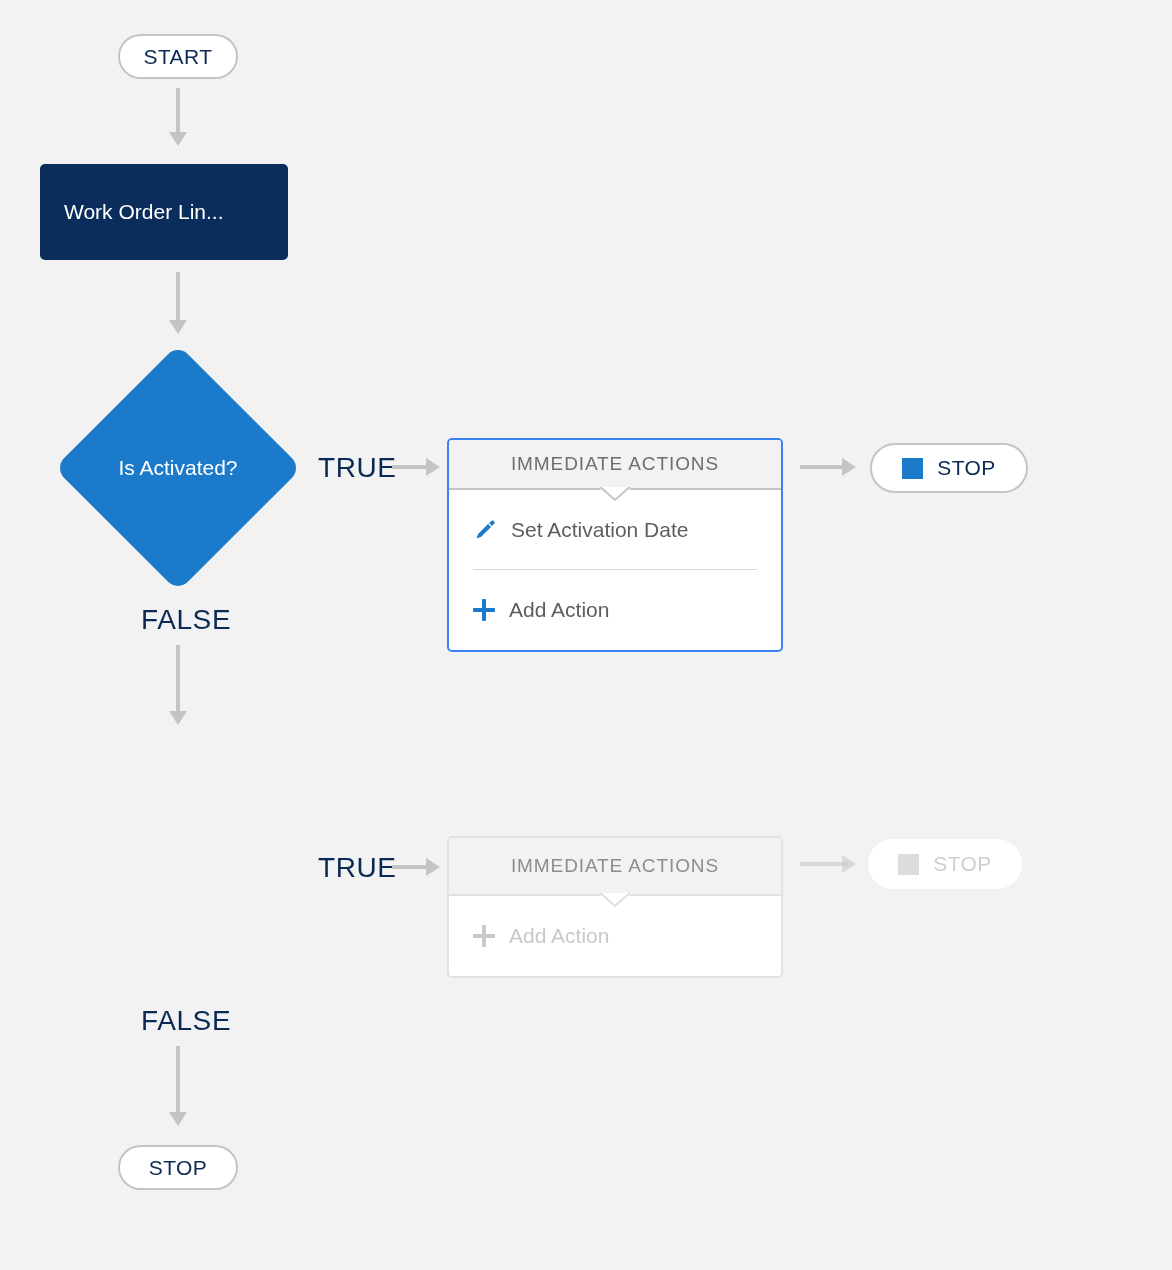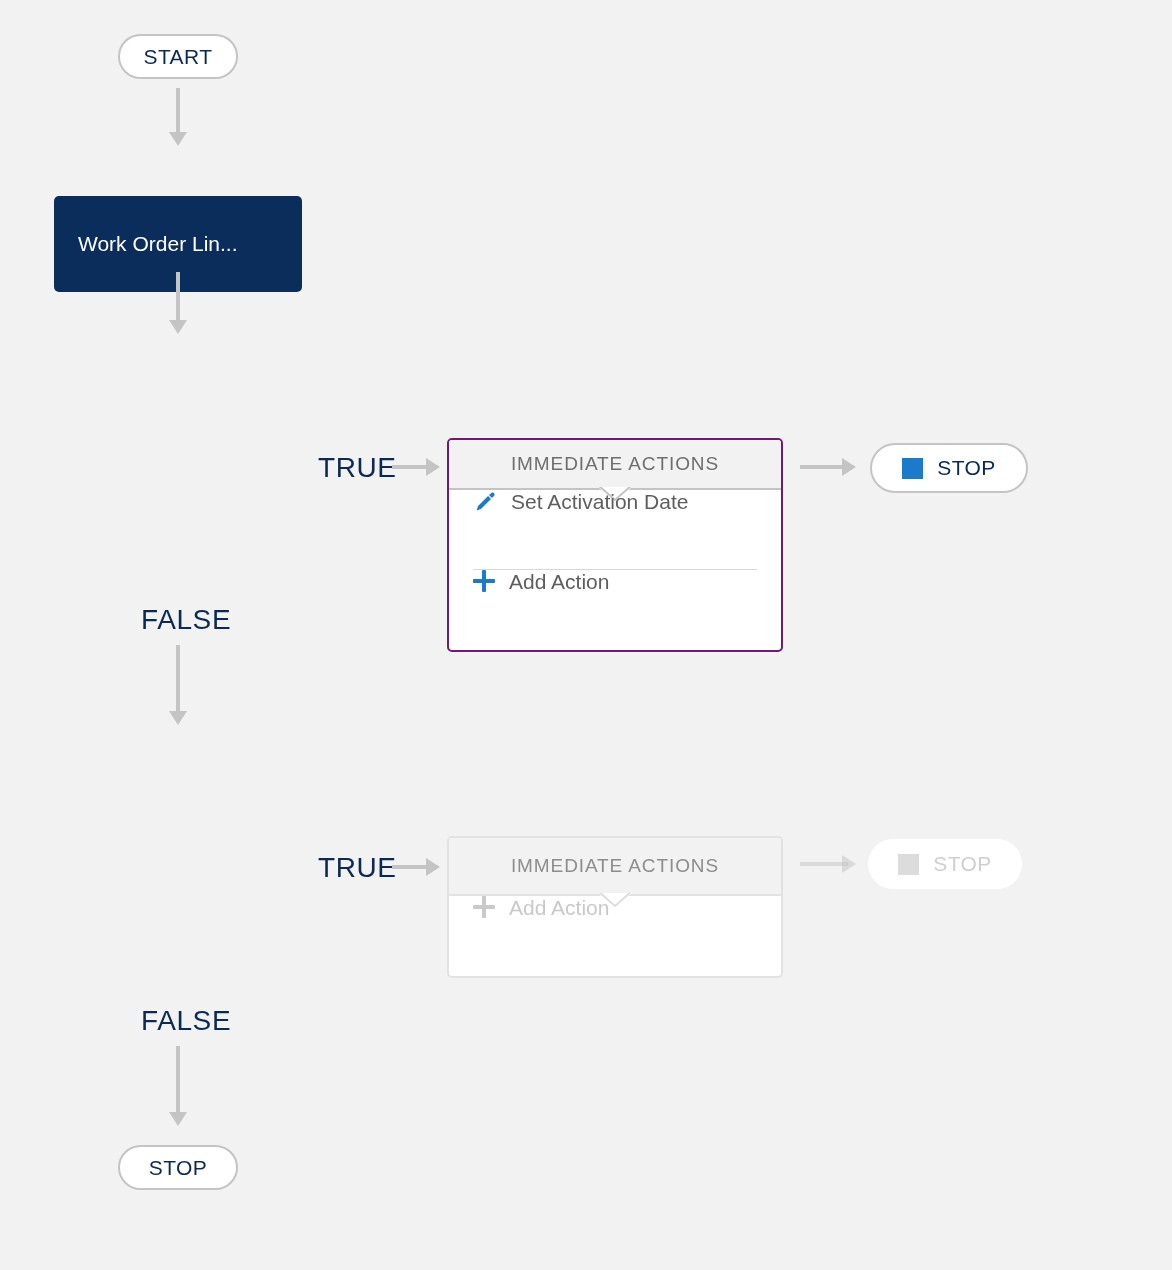--- a/index.html
+++ b/index.html
@@ -115,21 +115,21 @@
   }
   .plus-ico::before { left: 0; top: 9px; width: 22px; height: 3.5px; }
   .plus-ico::after  { top: 0; left: 9px; height: 22px; width: 3.5px; }
   .plus-ico.grey::before, .plus-ico.grey::after { background: #c9c9c9; }
 
   .pencil-ico { width: 24px; height: 24px; flex: 0 0 auto; display: block; }
 
   
   .panel {
     background: #ffffff;
-    border: 2px solid #701a75;
+    border: 2px solid #3b82f6;
     border-radius: 5px;
     display: flex;
     flex-direction: column;
     overflow: visible;
   }
   .panel.disabled { border-color: #e2e2e2; }
   .panel-header {
     position: relative;
     background: #f2f2f2;
     border-bottom: 2px solid #c4c4c4;
@@ -155,20 +155,21 @@
   }
   .notch svg { display: block; }
   .panel-body {
     display: flex;
     flex-direction: column;
     flex: 1 1 auto;
     padding: 0 0 0 0;
   }
   .action-row {
     display: flex;
+    align-items: center;
     gap: 14px;
     height: 80px;
     padding: 0 24px;
     font-size: 21px;
     color: #5e5e5e;
     cursor: pointer;
     position: relative;
   }
   .action-row.divider::after {
     content: "";
@@ -238,29 +239,35 @@
 
   <div class="abs pill" style="left:118px; top:34px; width:120px; height:45px;">
     <span>START</span>
   </div>
 
   <div class="abs v-arrow" style="left:158px; top:88px; width:40px; height:58px;">
     <div class="stem" style="height:46px;"></div>
     <div class="head"></div>
   </div>
 
-  <div class="abs node-dark" style="left:54px; top:164px; width:248px; height:96px;margin-top:32px;">
+  <div class="abs node-dark" style="left:40px; top:164px; width:248px; height:96px;">
     <span>Work Order Lin...</span>
   </div>
 
   <div class="abs v-arrow" style="left:158px; top:272px; width:40px; height:62px;">
     <div class="stem" style="height:50px;"></div>
     <div class="head"></div>
   </div>
 
+  <div class="abs diamond-wrap" style="left:55px; top:345px; width:246px; height:246px;">
+    <div class="diamond-shape filled"></div>
+    <div class="diamond-label light">
+      <span>Is Activated?</span>
+    </div>
+  </div>
 
   <div class="abs branch-label" style="left:318px; top:455px; height:26px;">
     <span>TRUE</span>
   </div>
   <div class="abs h-arrow" style="left:392px; top:452px; width:48px; height:30px;">
     <div class="stem" style="width:40px;"></div>
     <div class="head"></div>
   </div>
 
   <div class="abs branch-label" style="left:141px; top:607px; height:26px;">

